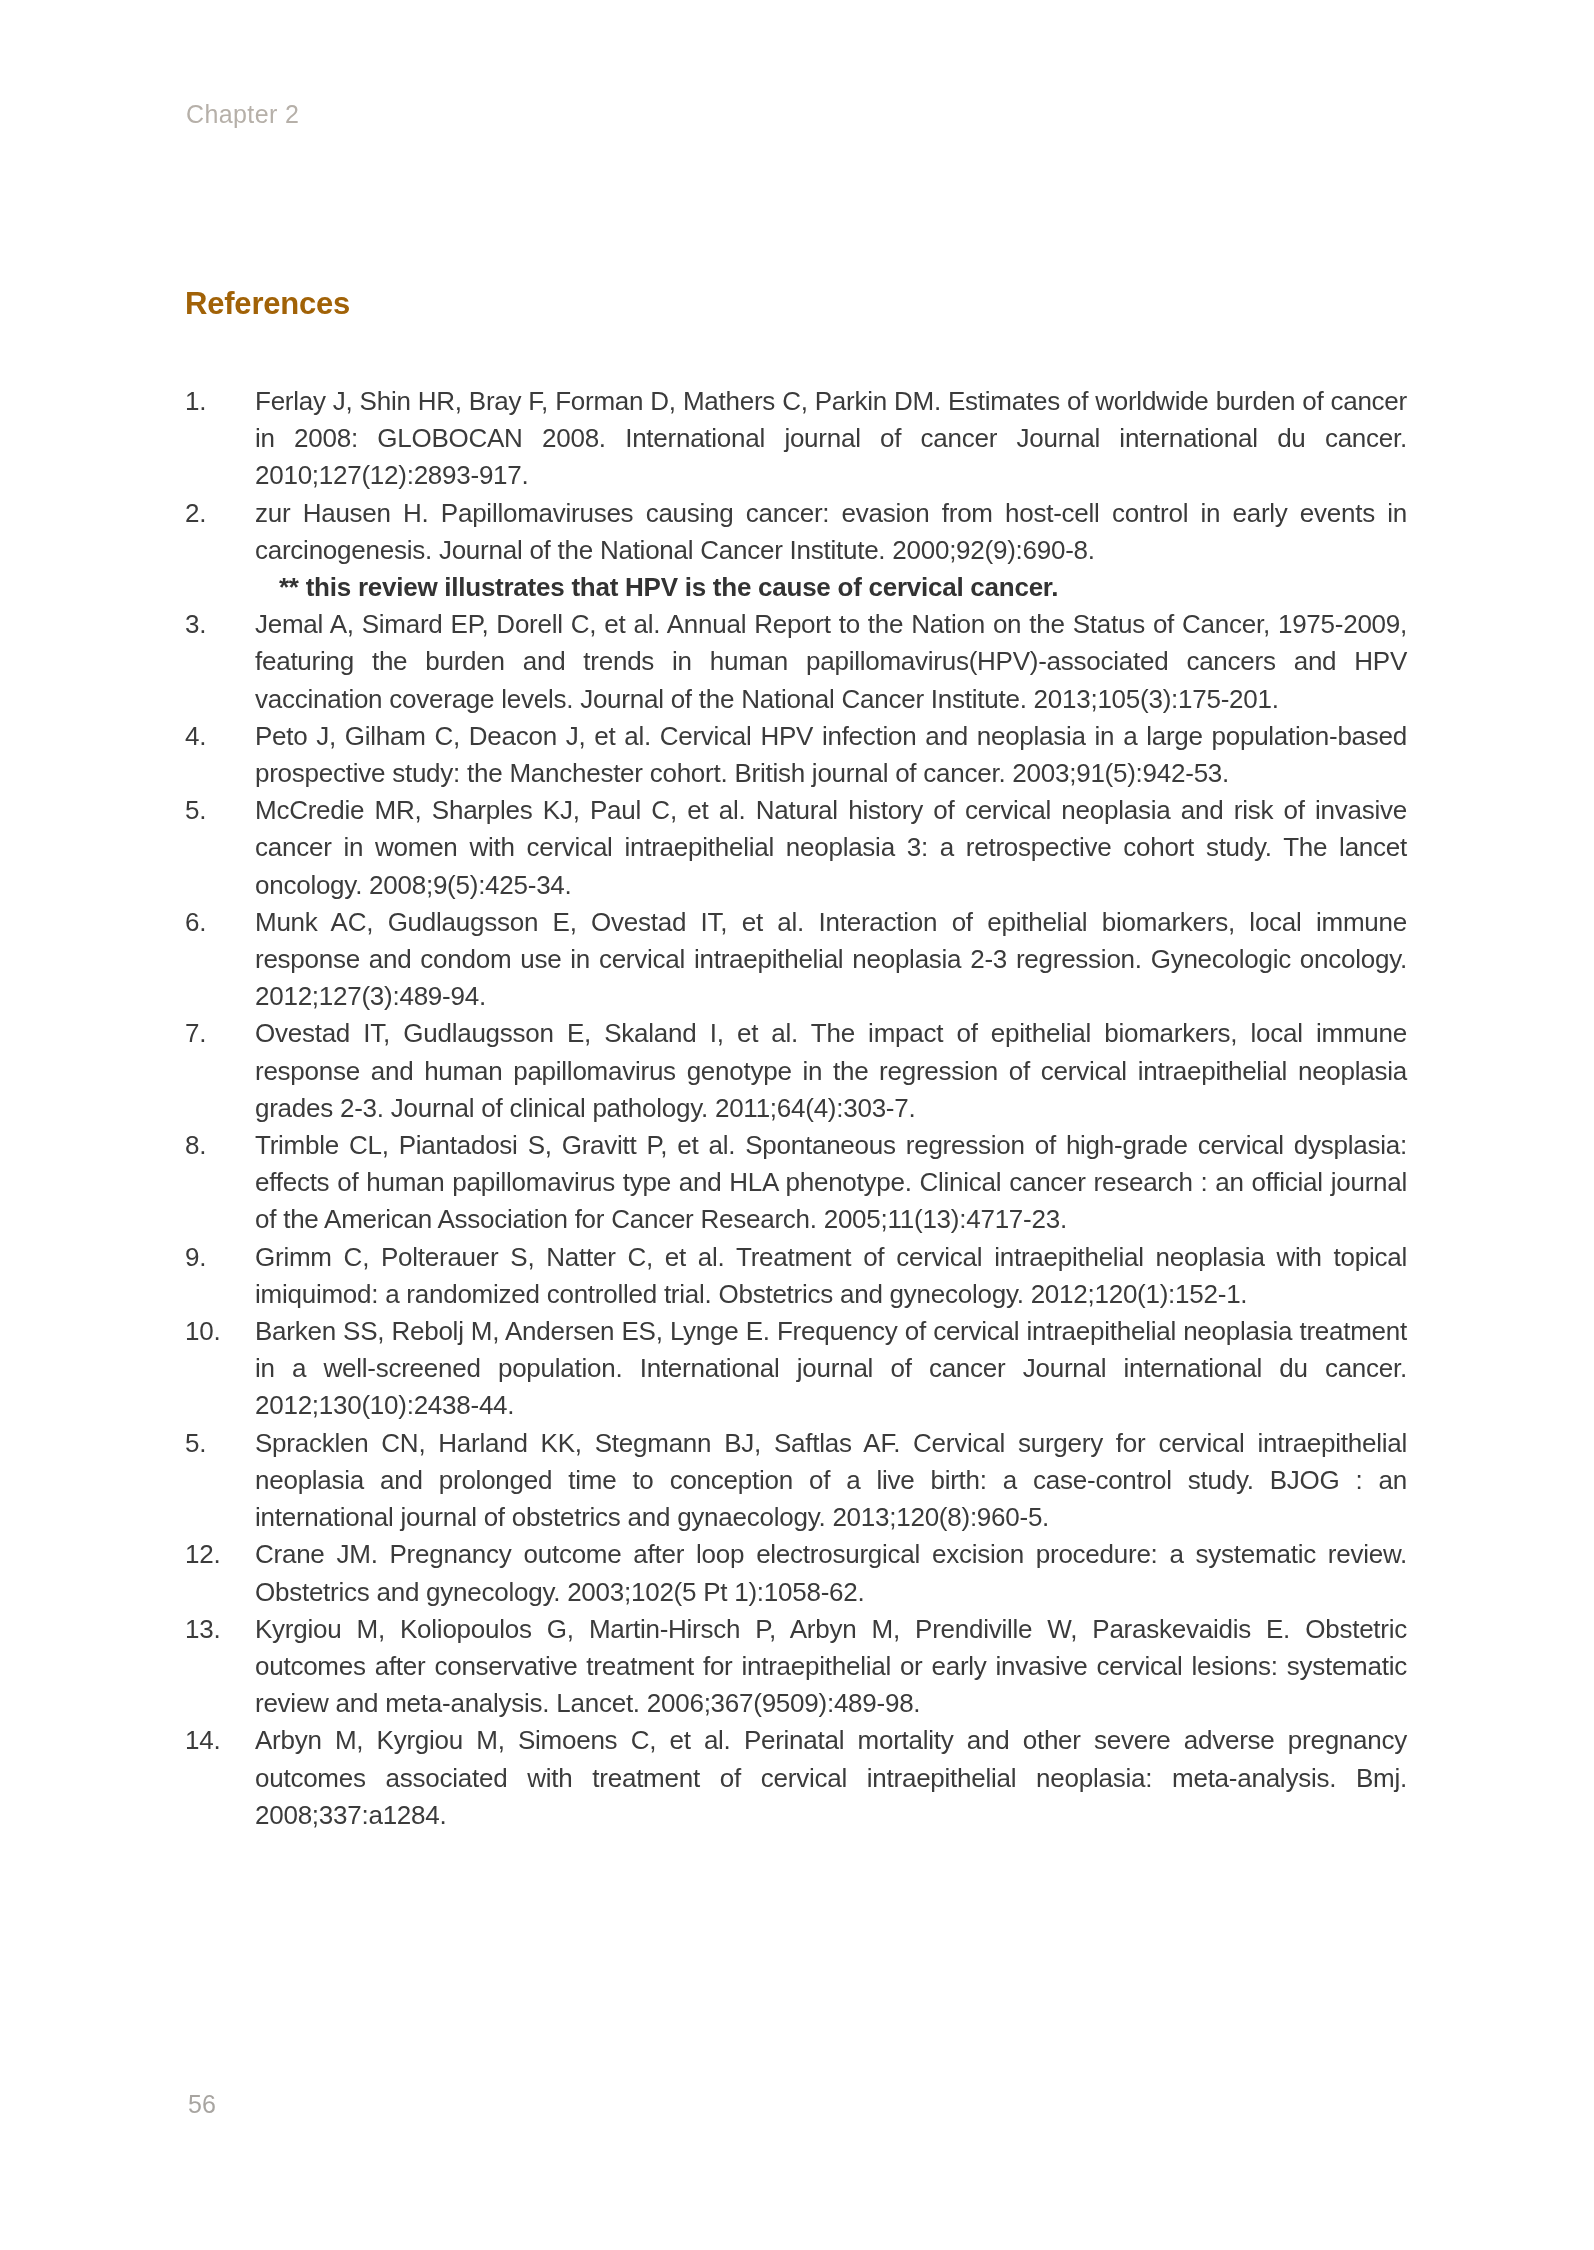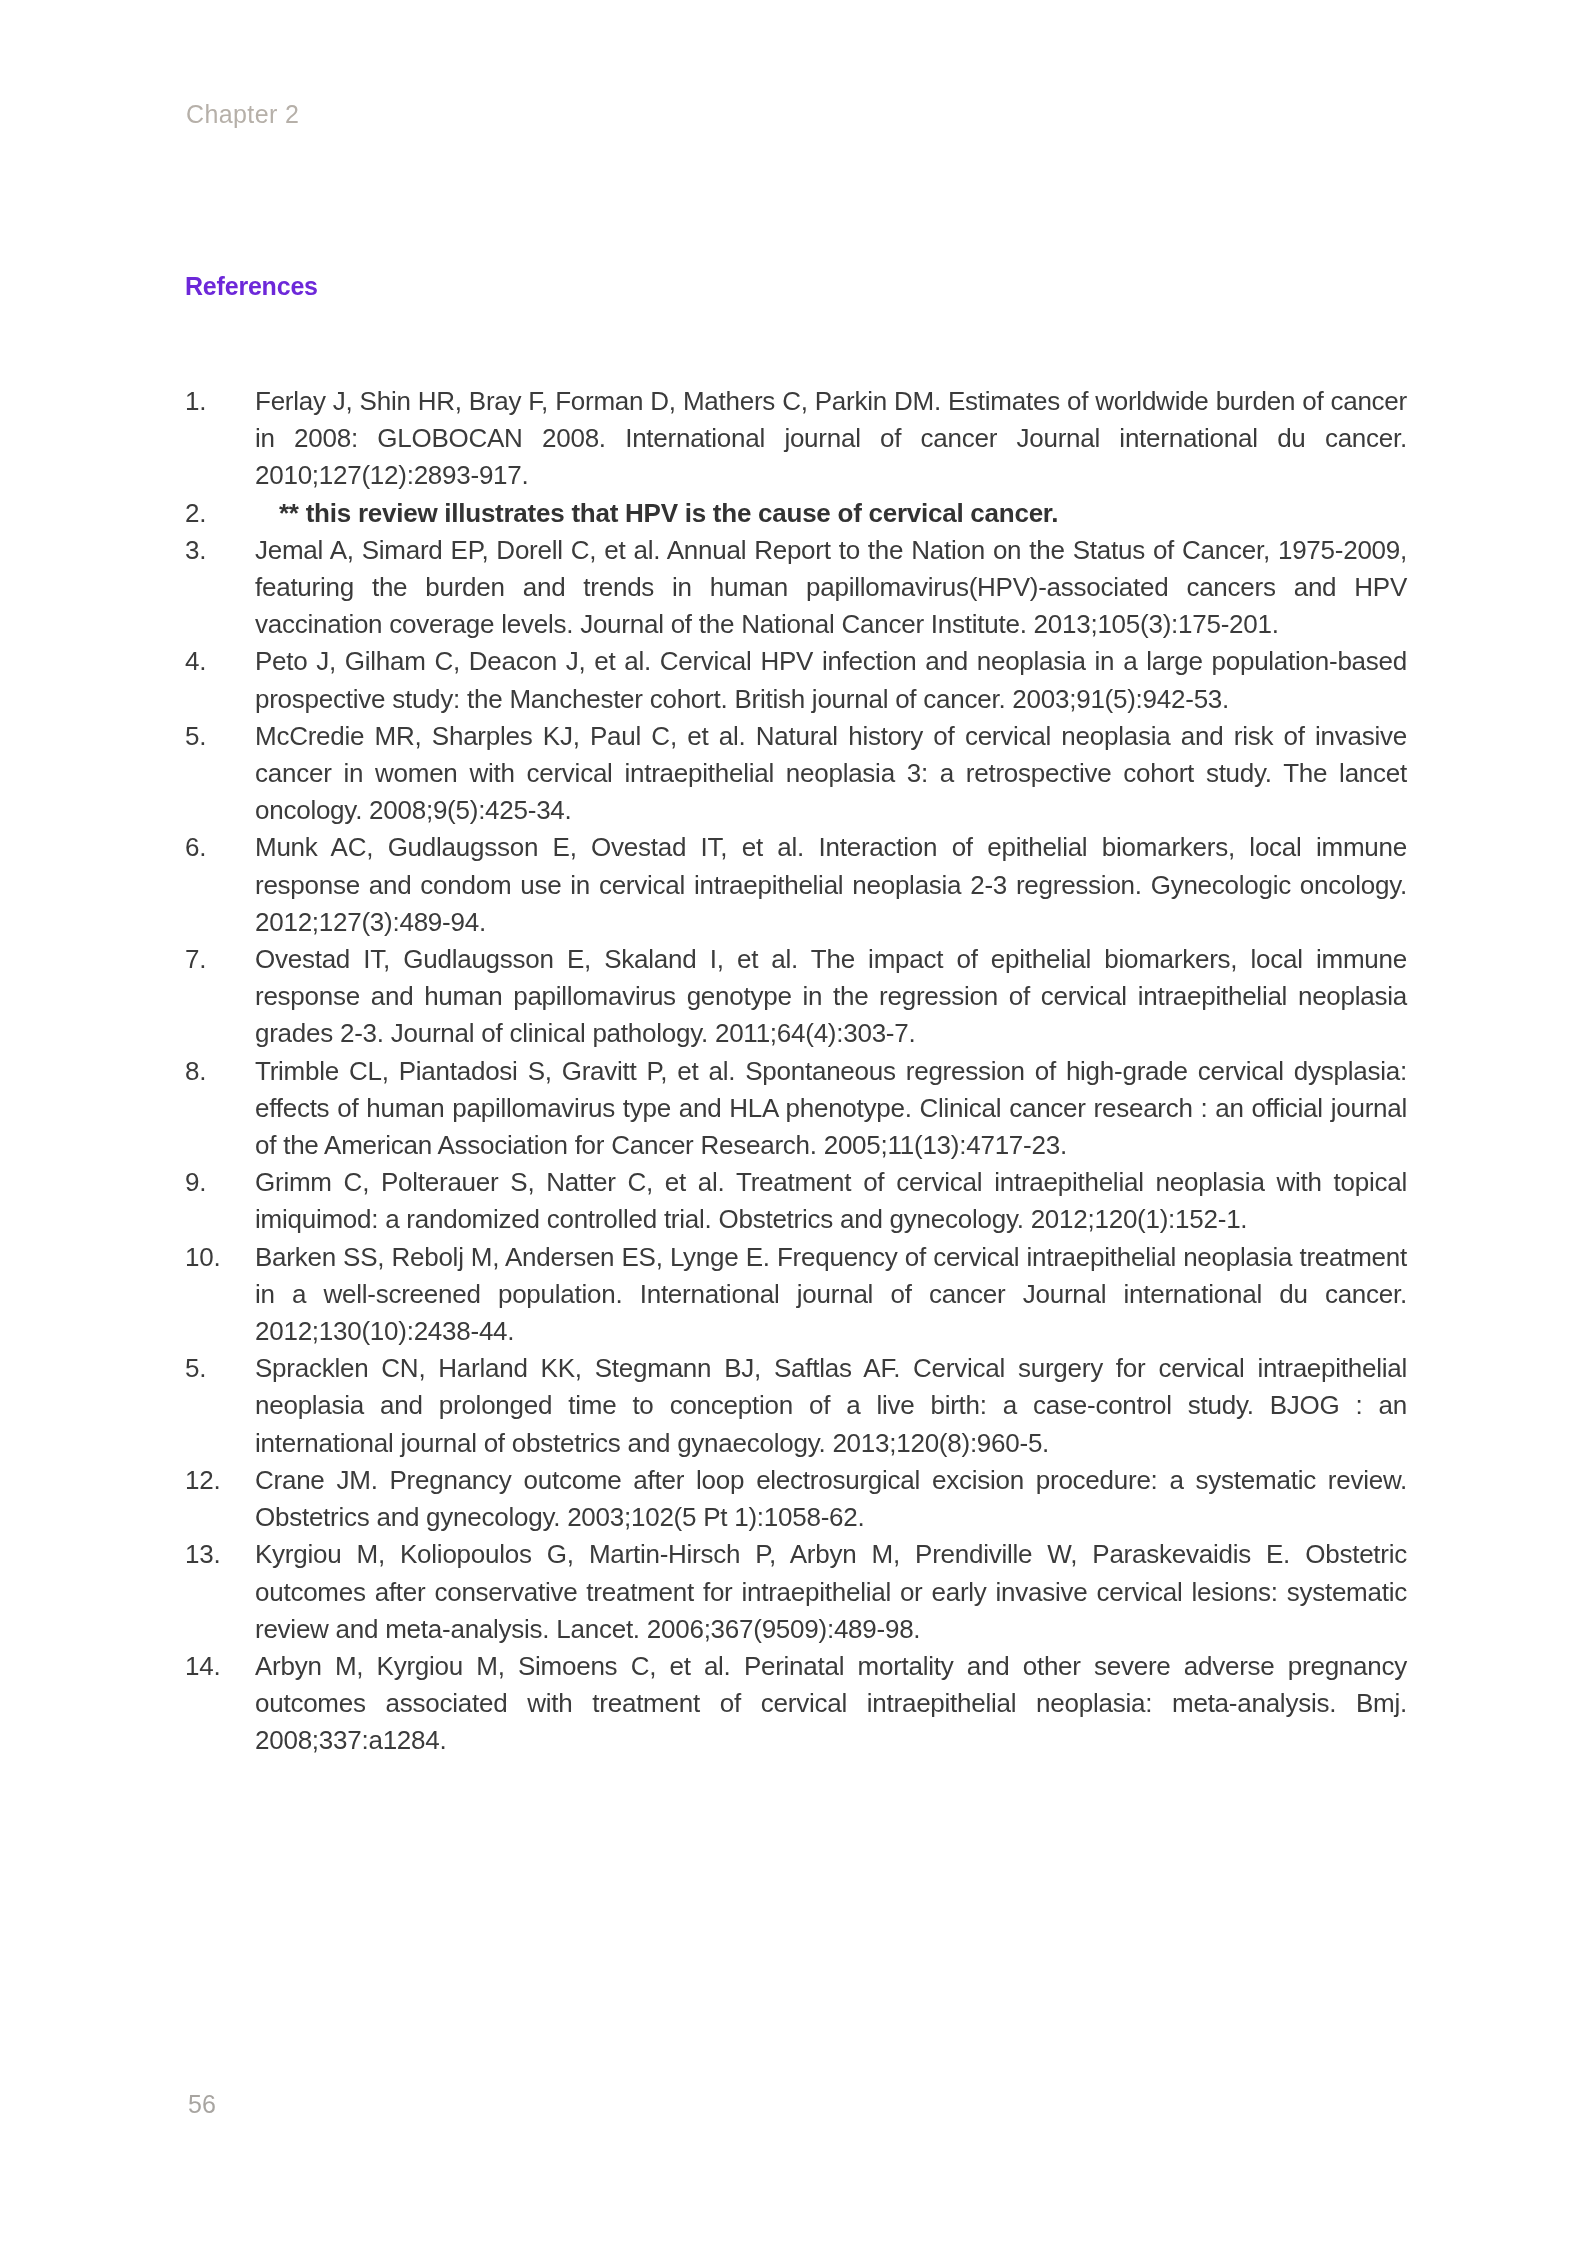--- a/index.html
+++ b/index.html
@@ -19,24 +19,24 @@
     position: absolute;
     left: 186px;
     top: 100px;
     font-size: 25px;
     letter-spacing: 0.4px;
     color: #b6b0a9;
   }
   .heading {
     position: absolute;
     left: 185px;
-    top: 272px;
-    font-size: 25px;
+    top: 286px;
+    font-size: 31px;
     font-weight: 700;
-    color: #6d28d9;
+    color: #a16207;
     letter-spacing: -0.2px;
   }
   .ref-list {
     position: absolute;
     left: 185px;
     top: 383px;
     width: 1222px;
     color: #3b3b3b;
     font-size: 26px;
     line-height: 37.2px;
@@ -82,20 +82,21 @@
     <div class="ref-item">
       <span class="ref-num">1.</span>
       <div class="ref-body">
         <span>Ferlay J, Shin HR, Bray F, Forman D, Mathers C, Parkin DM. Estimates of worldwide burden of cancer in 2008: GLOBOCAN 2008. International journal of cancer Journal international du cancer. 2010;127(12):2893-917.</span>
       </div>
     </div>
 
     <div class="ref-item">
       <span class="ref-num">2.</span>
       <div class="ref-body">
+        <span>zur Hausen H. Papillomaviruses causing cancer: evasion from host-cell control in early events in carcinogenesis. Journal of the National Cancer Institute. 2000;92(9):690-8.</span>
         <div class="ref-note">** this review illustrates that HPV is the cause of cervical cancer.</div>
       </div>
     </div>
 
     <div class="ref-item">
       <span class="ref-num">3.</span>
       <div class="ref-body">
         <span>Jemal A, Simard EP, Dorell C, et al. Annual Report to the Nation on the Status of Cancer, 1975-2009, featuring the burden and trends in human papillomavirus(HPV)-associated cancers and HPV vaccination coverage levels. Journal of the National Cancer Institute. 2013;105(3):175-201.</span>
       </div>
     </div>

